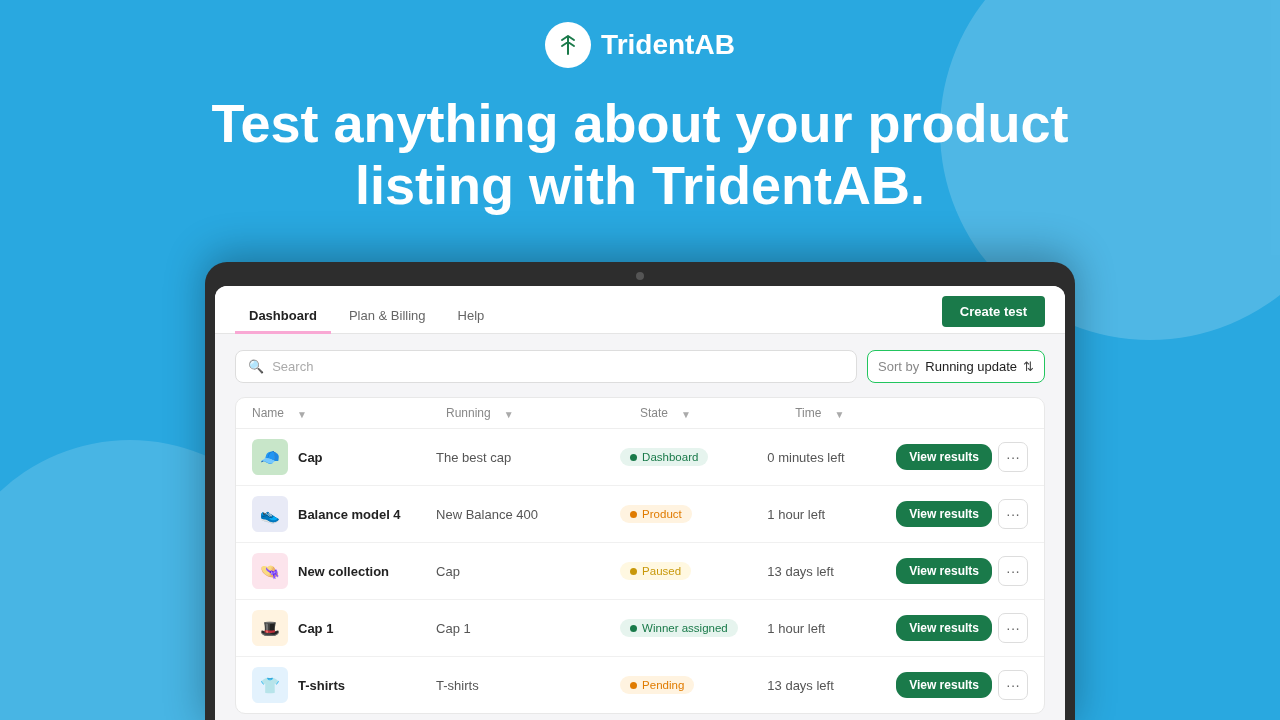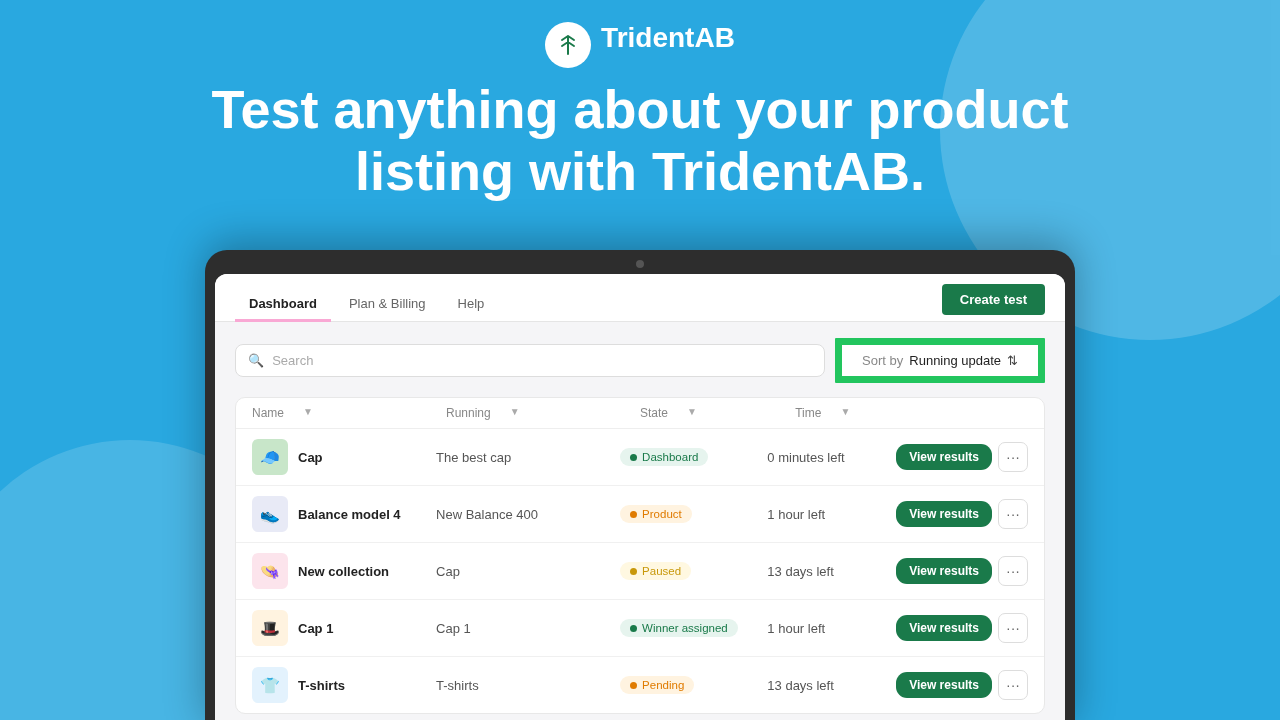--- a/index.html
+++ b/index.html
@@ -36,22 +36,23 @@
     .header {
       display: flex;
       flex-direction: column;
       align-items: center;
       padding-top: 22px;
       position: relative;
       z-index: 2;
     }
     .logo-container {
       display: flex;
+      align-items: center;
       gap: 10px;
-      margin-bottom: 10px;
+      margin-bottom: 24px;
     }
     .logo-icon {
       width: 46px;
       height: 46px;
       background: white;
       border-radius: 50%;
       display: flex;
       align-items: center;
       justify-content: center;
     }
@@ -163,23 +164,23 @@
     .search-icon-svg {
       color: #999;
       font-size: 13px;
     }
     .search-input-display {
       font-size: 13px;
       color: #aaa;
     }
     .sort-box {
       background: white;
-      border: 7px solid #22c55e;
-      border-radius: 1px;
-      padding: 8px 20px;
+      border: 1px solid #22c55e;
+      border-radius: 8px;
+      padding: 8px 10px;
       font-size: 13px;
       color: #444;
       display: flex;
       align-items: center;
       gap: 6px;
       cursor: pointer;
       white-space: nowrap;
     }
     .sort-label-muted {
       color: #888;
@@ -200,22 +201,22 @@
       display: grid;
       grid-template-columns: 2fr 2fr 1.6fr 1.4fr 1fr;
       padding: 8px 16px;
       border-bottom: 1px solid #eee;
     }
     .col-header {
       font-size: 12px;
       color: #888;
       font-weight: 500;
       display: flex;
-      align-items: flex-start;
-      gap: 19px;
+      align-items: flex-end;
+      gap: 13px;
     }
     .col-header-arrow {
       font-size: 10px;
       color: #aaa;
     }
 
     .table-row {
       display: grid;
       grid-template-columns: 2fr 2fr 1.6fr 1.4fr 1fr;
       padding: 10px 16px;

